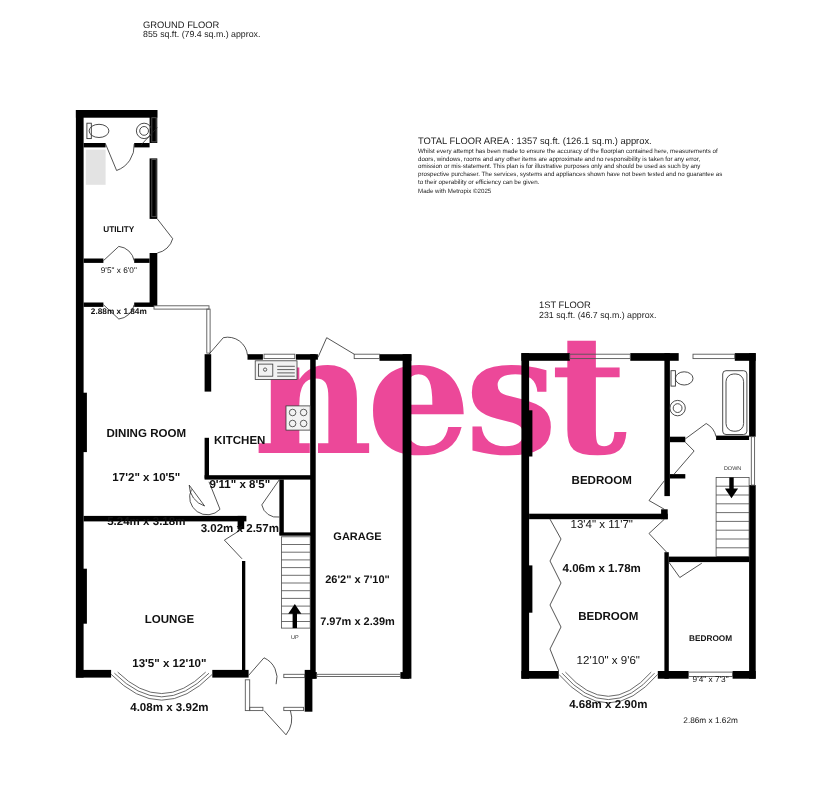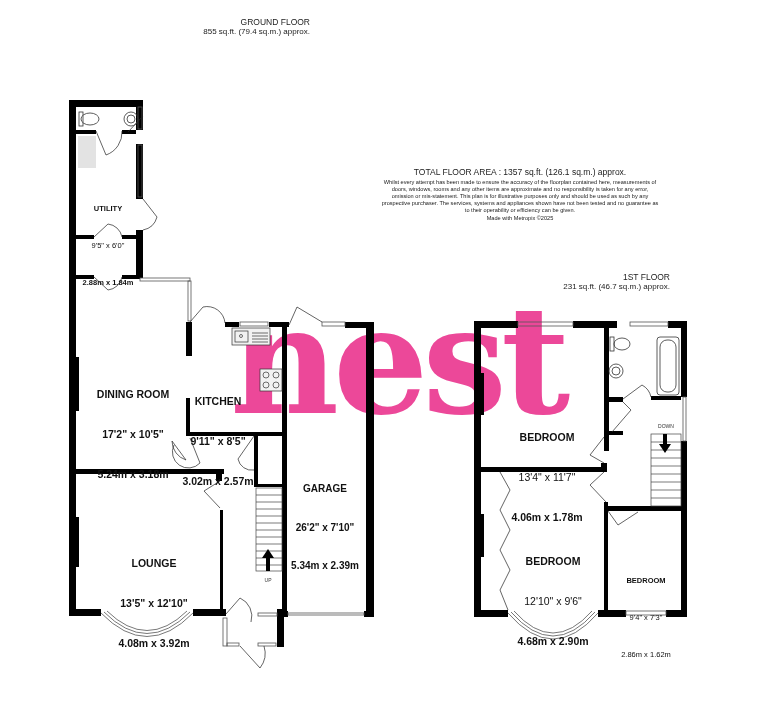--- a/index.html
+++ b/index.html
@@ -1,21 +1,21 @@
 <!DOCTYPE html>
 <html><head>
 <meta charset="utf-8">
 <style>
   html, body { margin: 0; padding: 0; background: #ffffff; }
   body { width: 760px; height: 720px; position: relative; overflow: hidden; font-family: "Liberation Sans", sans-serif; color: #111; }
-  .hdr { position: absolute; text-align: right; font-size: 8px; line-height: 10px; color: #222; }
+  .hdr { position: absolute; text-align: left; font-size: 8px; line-height: 10px; color: #222; }
   .hdr .t { font-size: 8.5px; }
   #gf-hdr { left: 130px; top: 17px; width: 180px; }
   #ff-hdr { left: 490px; top: 272px; width: 180px; }
-  #total { position: absolute; left: 380px; top: 123px; width: 280px; text-align: center; color: #222; margin-top: 44px; }
+  #total { position: absolute; left: 380px; top: 123px; width: 280px; text-align: left; color: #222; }
   #total .t { font-size: 8.5px; line-height: 11px; }
   #total .d { font-size: 5.6px; line-height: 7px; margin-top: 1px; }
   svg { position: absolute; left: 0; top: 0; }
   .lbl { position: absolute; text-align: center; font-weight: bold; color: #111; white-space: nowrap; transform: translateX(-50%); }
   .lbl .n { display: block; margin-top: 28px; }
   .lbl.big { font-size: 10.5px; line-height: 12px; }
   .lbl.sm { font-size: 7.5px; line-height: 9px; }
   .lbl.md { font-size: 10px; line-height: 10.5px; }
   .tiny { position: absolute; font-size: 5px; color: #333; transform: translateX(-50%); }
   .wm { position: absolute; left: 230px; top: 285px; font-family: "DejaVu Serif", serif; font-size: 150px; font-weight: bold; color: #ec4899; letter-spacing: -6px; line-height: 150px; }
@@ -211,21 +211,21 @@
   <span class="n">5.24m  x 3.18m</span>
 </div>
 <div class="lbl big" style="left:218px;top:367px;">
   <span class="n">KITCHEN</span>
   <span class="n">9'11"  x 8'5"</span>
   <span class="n">3.02m  x 2.57m</span>
 </div>
 <div class="lbl md" style="left:325px;top:456px;">
   <span class="n">GARAGE</span>
   <span class="n">26'2"  x 7'10"</span>
-  <span class="n">5.34m  x 2.39m</span>
+  <span class="n">7.97m  x 2.39m</span>
 </div>
 <div class="lbl big" style="left:154px;top:529px;">
   <span class="n">LOUNGE</span>
   <span class="n">13'5"  x 12'10"</span>
   <span class="n">4.08m  x 3.92m</span>
 </div>
 <div class="tiny" style="left:268px;top:577px;">UP</div>
 
 <div class="lbl big" style="left:547px;top:403px;">
   <span class="n">BEDROOM</span>

